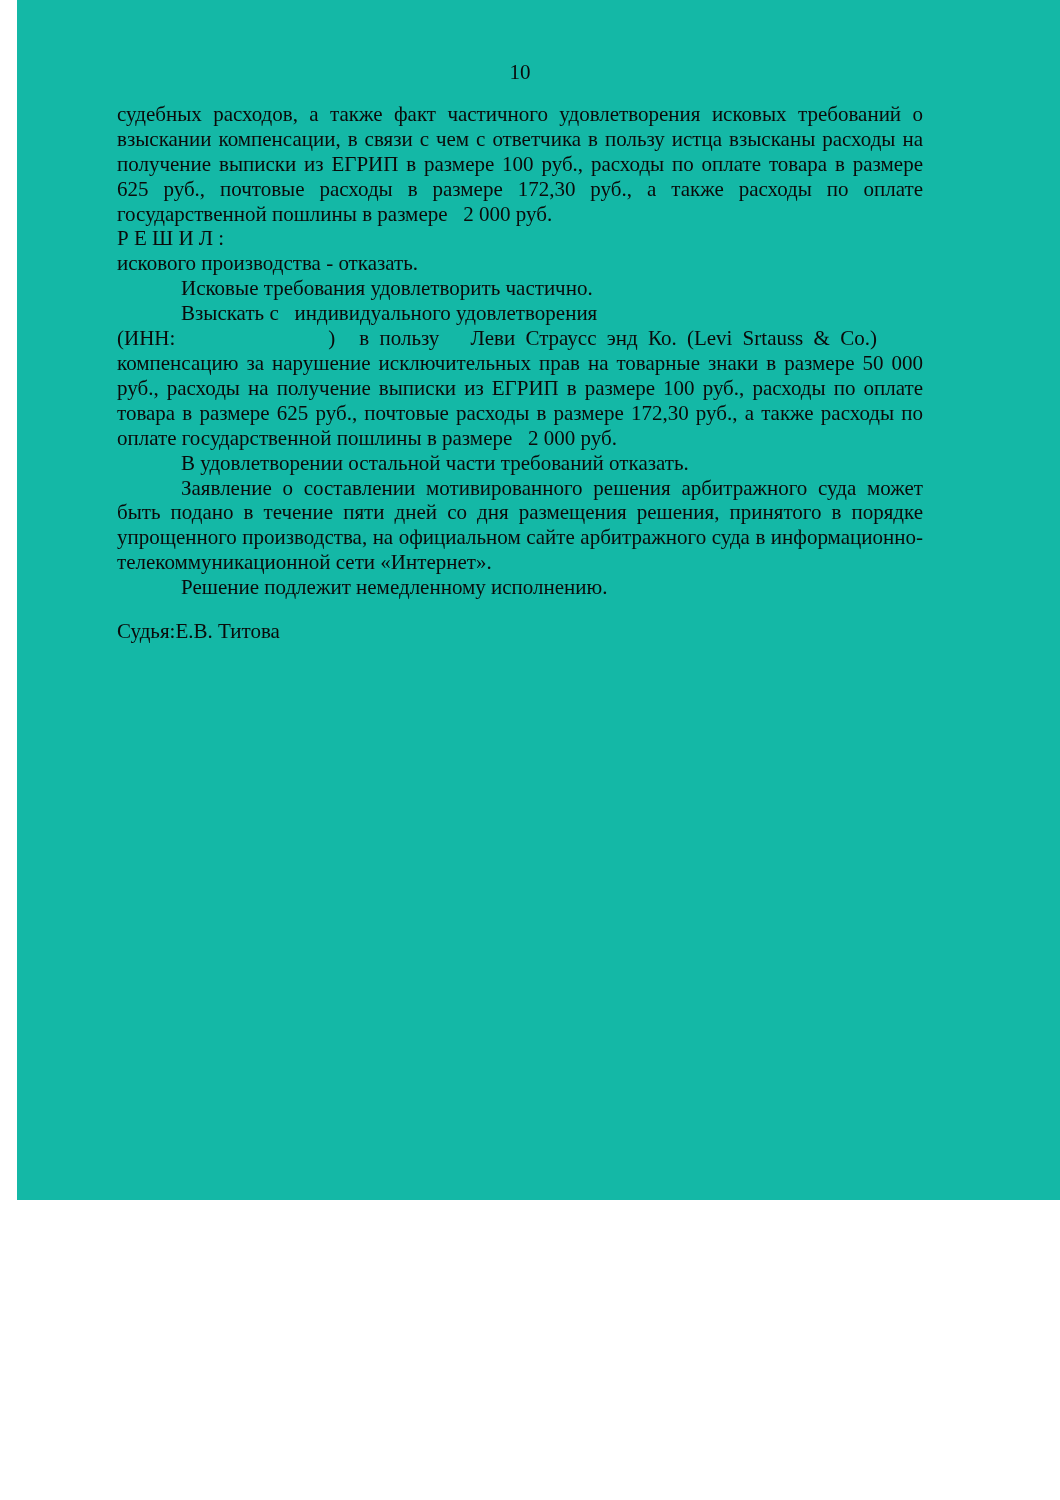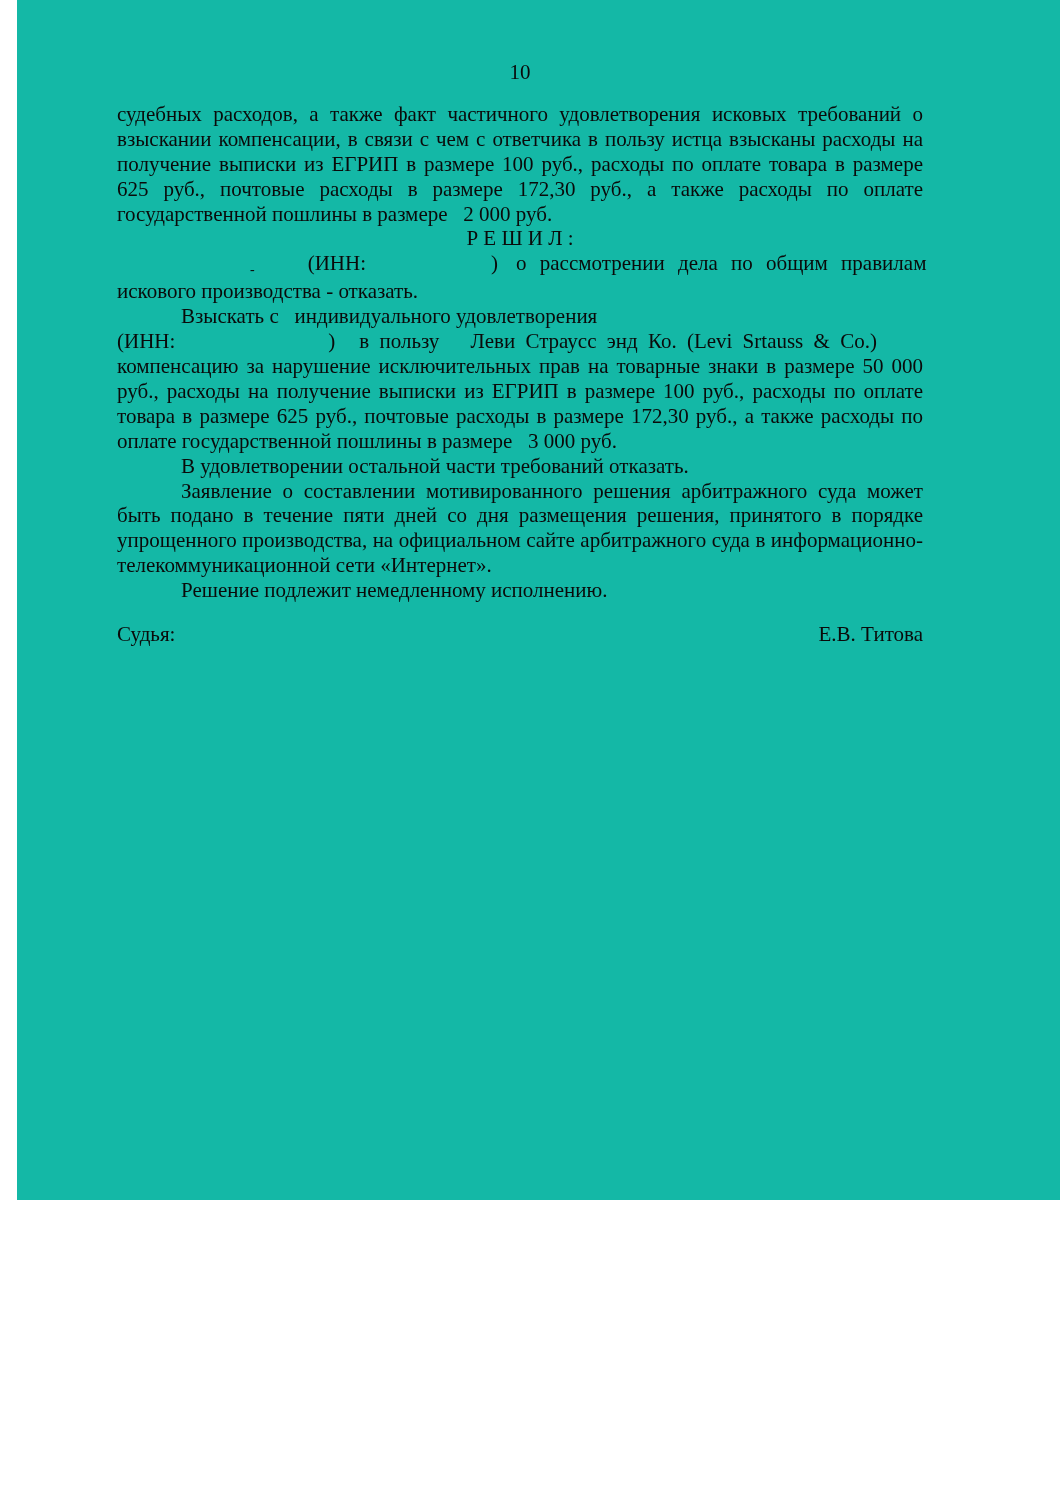--- a/index.html
+++ b/index.html
@@ -29,21 +29,21 @@
     margin: 0;
     padding: 0;
   }
   .justify {
     text-align: justify;
   }
   .indent {
     text-indent: 64px;
   }
   .heading {
-    text-align: center;
+    text-align: left;
   }
   .line {
     white-space: nowrap;
   }
   .sp {
     display: inline-block;
     height: 1px;
   }
   .sp-w1 { width: 133px; }
   .sp-w2 { width: 53px; }
@@ -54,48 +54,48 @@
   .artifact {
     font-size: 14px;
     position: relative;
     top: 4px;
     letter-spacing: 0;
   }
   .spread1 { word-spacing: 8px; }
   .spread2 { word-spacing: 5px; text-align: center; }
   .signature {
     display: flex;
-    justify-content: space-between;
+    justify-content: flex-start;
     margin-top: 19px;
   }
 </style>
 </head>
 <body>
 
 <div class="page">
 
   <div class="page-number">10</div>
 
   <div class="body">
 
     <p class="para justify">судебных расходов, а также факт частичного удовлетворения исковых требований о взыскании компенсации, в связи с чем с ответчика в пользу истца взысканы расходы на получение выписки из ЕГРИП в размере 100 руб., расходы по оплате товара в размере 625 руб., почтовые расходы в размере 172,30 руб., а также расходы по оплате государственной пошлины в размере  2 000 руб.</p>
 
 
     <div class="heading">Р Е Ш И Л :</div>
 
     <div class="para">
-      <div class="line"><span class="sp sp-w1"></span><span class="artifact">-</span><span class="sp sp-w2"></span><span>(ИНН:</span><span class="sp sp-w3"></span><span>)</span><span class="sp sp-w4"></span><span class="spread1">о рассмотрении дела по общим правилам</span></div>
       <div class="line">искового производства - отказать.</div>
     </div>
 
+    <p class="para indent">Исковые требования удовлетворить частично.</p>
 
     <div class="para">
       <div class="line indent">Взыскать с  индивидуального удовлетворения</div>
       <div class="line"><span>(ИНН:</span><span class="sp sp-w5"></span><span>)</span><span class="sp sp-w6"></span><span class="spread2">в пользу   Леви Страусс энд Ко. (Levi Srtauss &amp; Co.)</span></div>
-      <div class="justify">компенсацию за нарушение исключительных прав на товарные знаки в размере 50 000 руб., расходы на получение выписки из ЕГРИП в размере 100 руб., расходы по оплате товара в размере 625 руб., почтовые расходы в размере 172,30 руб., а также расходы по оплате государственной пошлины в размере  3 000 руб.</div>
+      <div class="justify">компенсацию за нарушение исключительных прав на товарные знаки в размере 50 000 руб., расходы на получение выписки из ЕГРИП в размере 100 руб., расходы по оплате товара в размере 625 руб., почтовые расходы в размере 172,30 руб., а также расходы по оплате государственной пошлины в размере  2 000 руб.</div>
     </div>
 
     <p class="para indent">В удовлетворении остальной части требований отказать.</p>
 
     <p class="para justify indent">Заявление о составлении мотивированного решения арбитражного суда может быть подано в течение пяти дней со дня размещения решения, принятого в порядке упрощенного производства, на официальном сайте арбитражного суда в информационно-телекоммуникационной сети «Интернет».</p>
 
     <p class="para indent">Решение подлежит немедленному исполнению.</p>
 
 
   </div>

